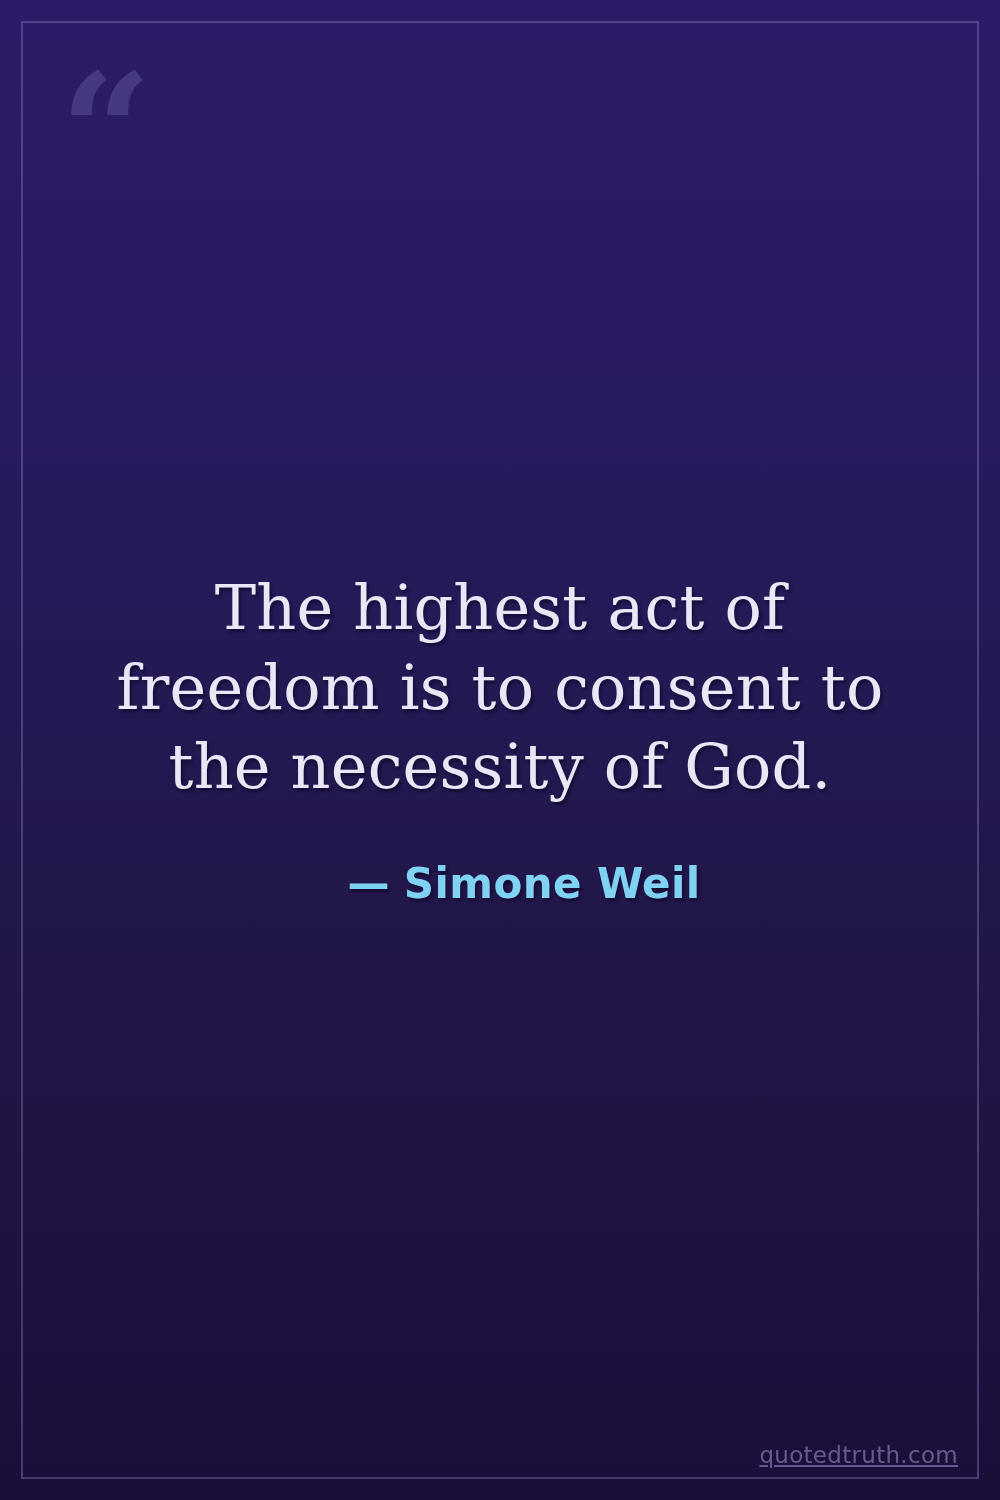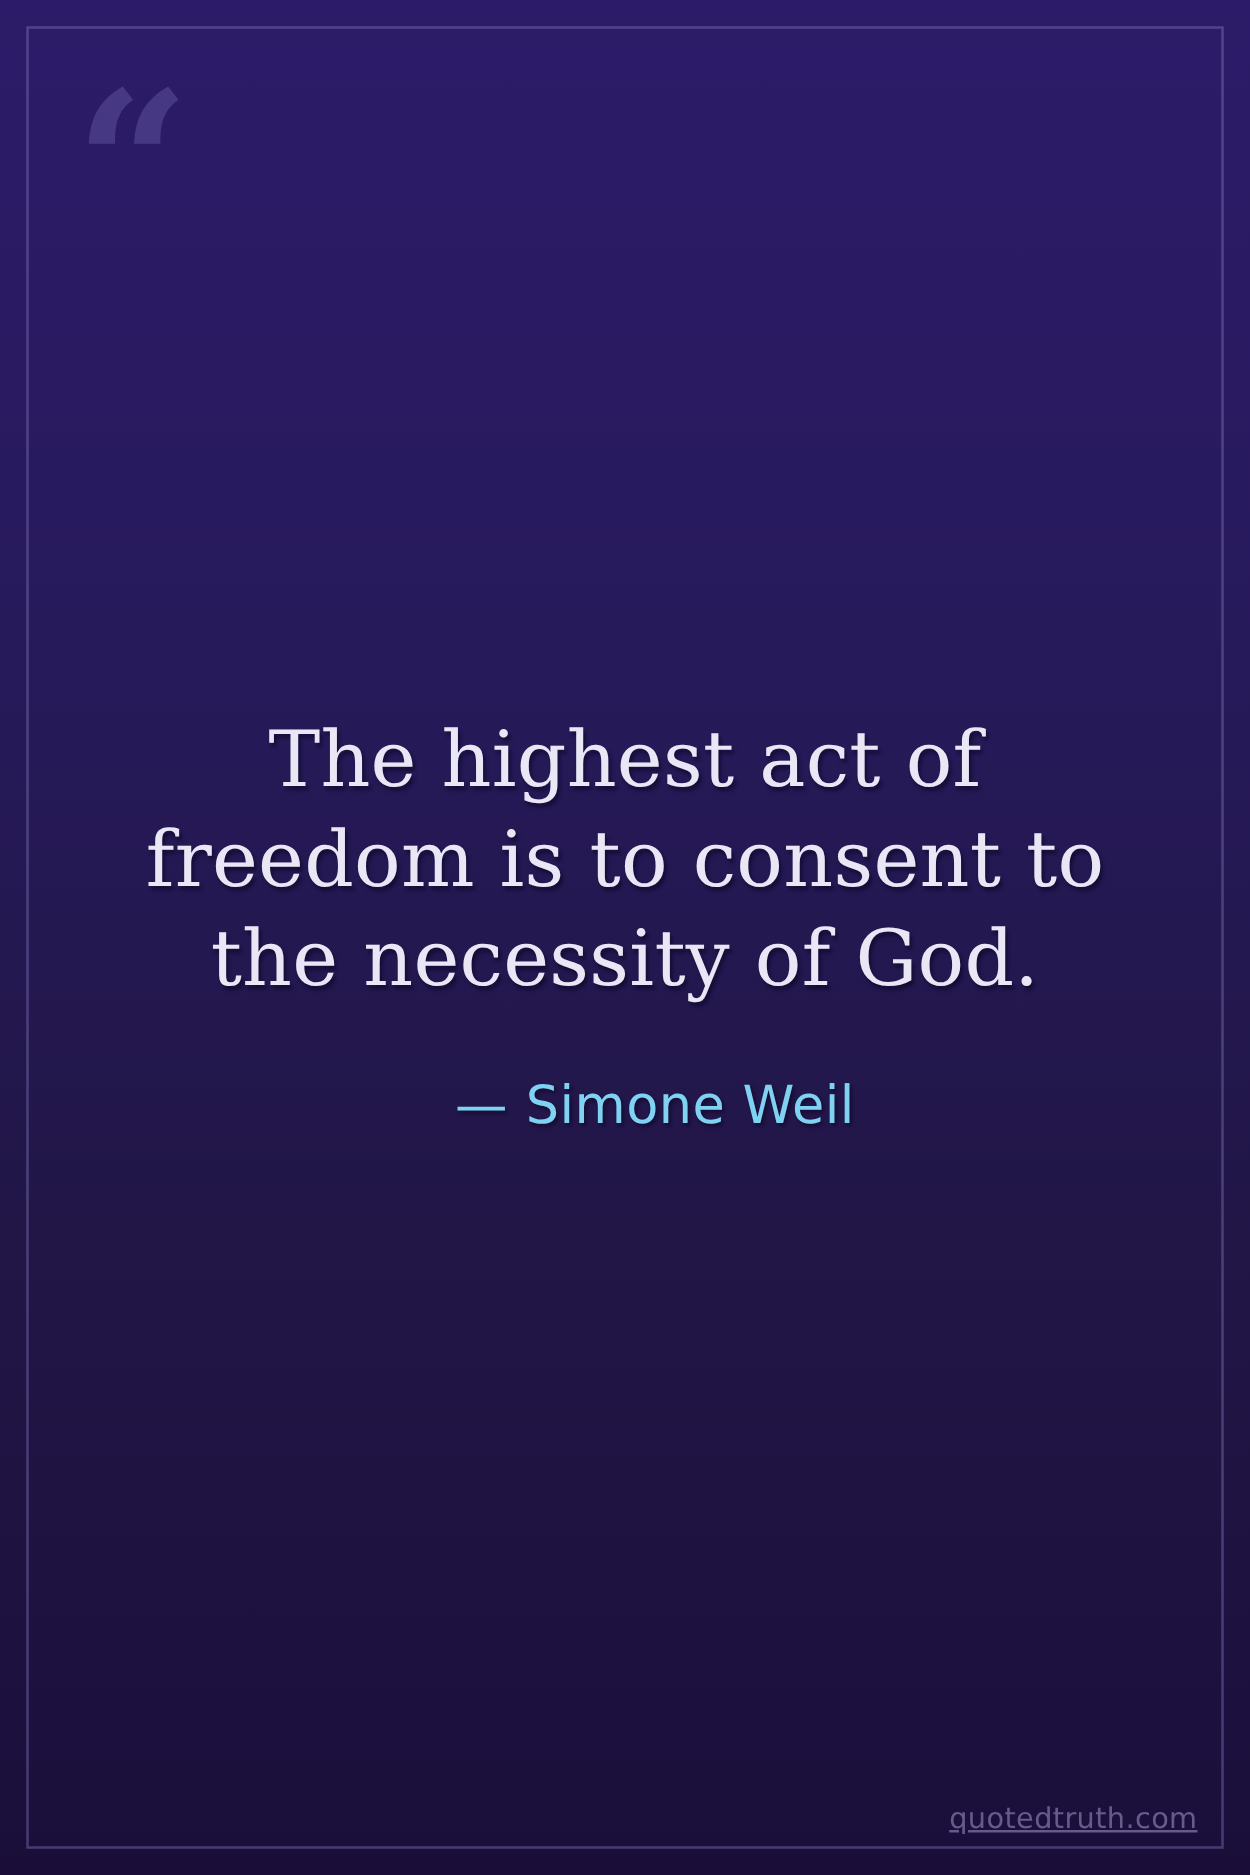--- a/index.html
+++ b/index.html
@@ -80,21 +80,21 @@
     text-align: center;
     letter-spacing: 0.2px;
     text-shadow: 2px 3px 3px rgba(10, 4, 30, 0.55);
     max-width: 800px;
   }
 
   #quote-attribution {
     margin-top: 52px;
     font-family: "DejaVu Sans", "Liberation Sans", sans-serif;
     font-size: 42px;
-    font-weight: 400;
+    font-weight: 700;
     color: #7fd2f2;
     letter-spacing: 0.4px;
     text-align: left;
     text-shadow: 2px 3px 3px rgba(10, 4, 30, 0.5);
     white-space: nowrap;
     margin-left: 48px;
   }
 
   #attribution-dash {
     display: inline-block;

